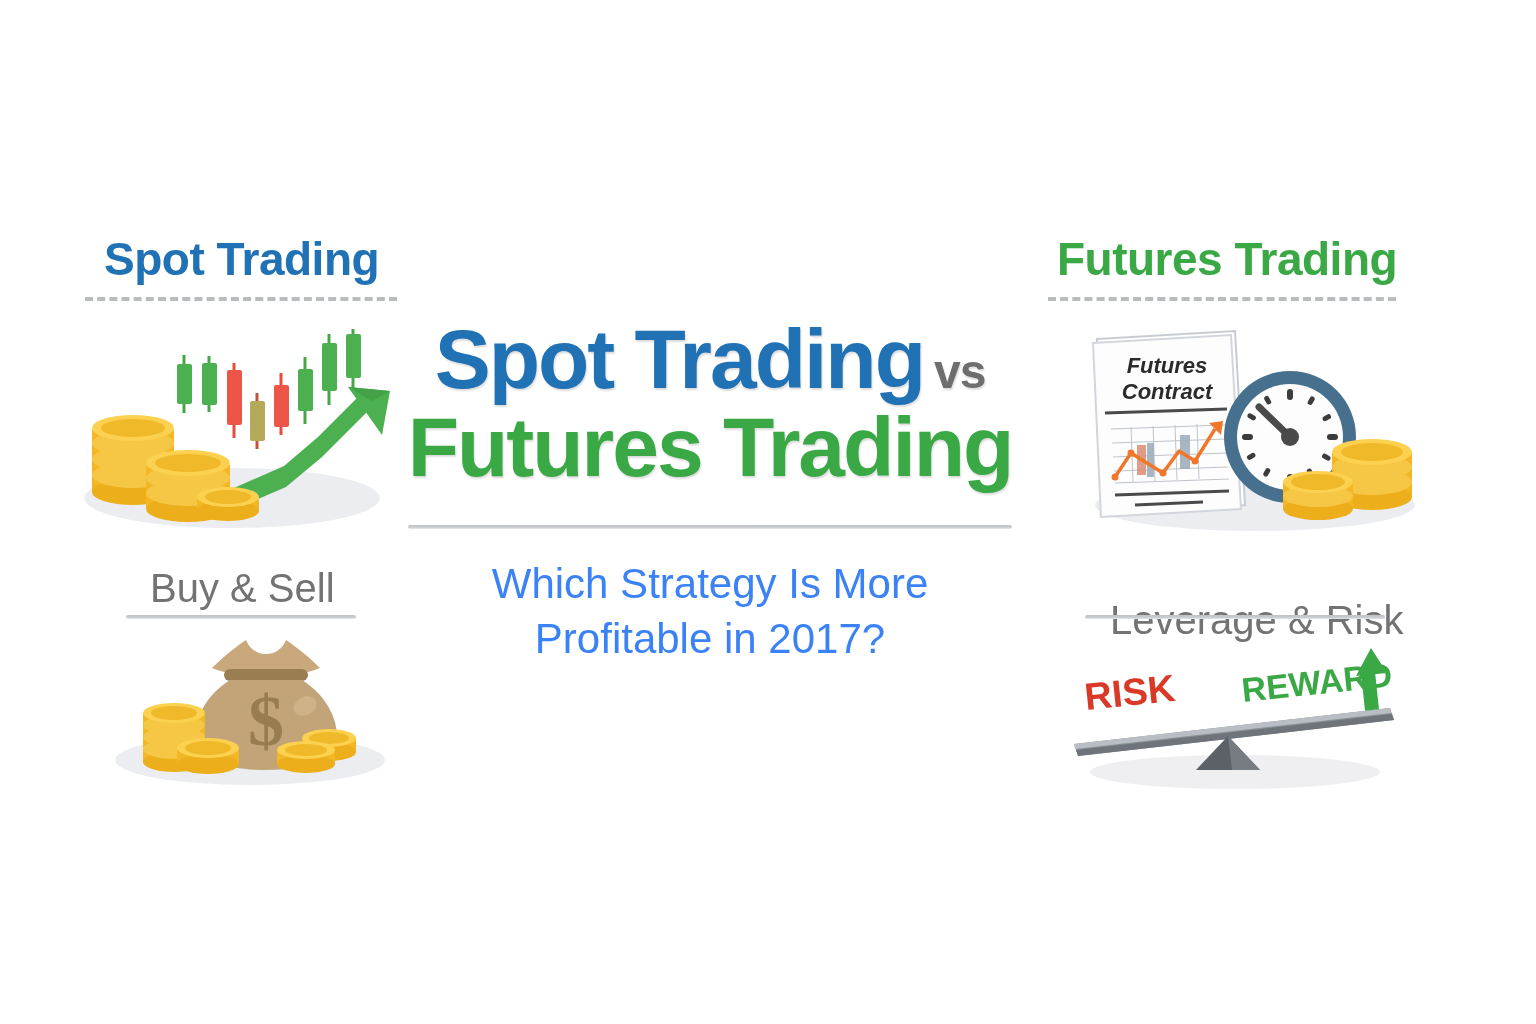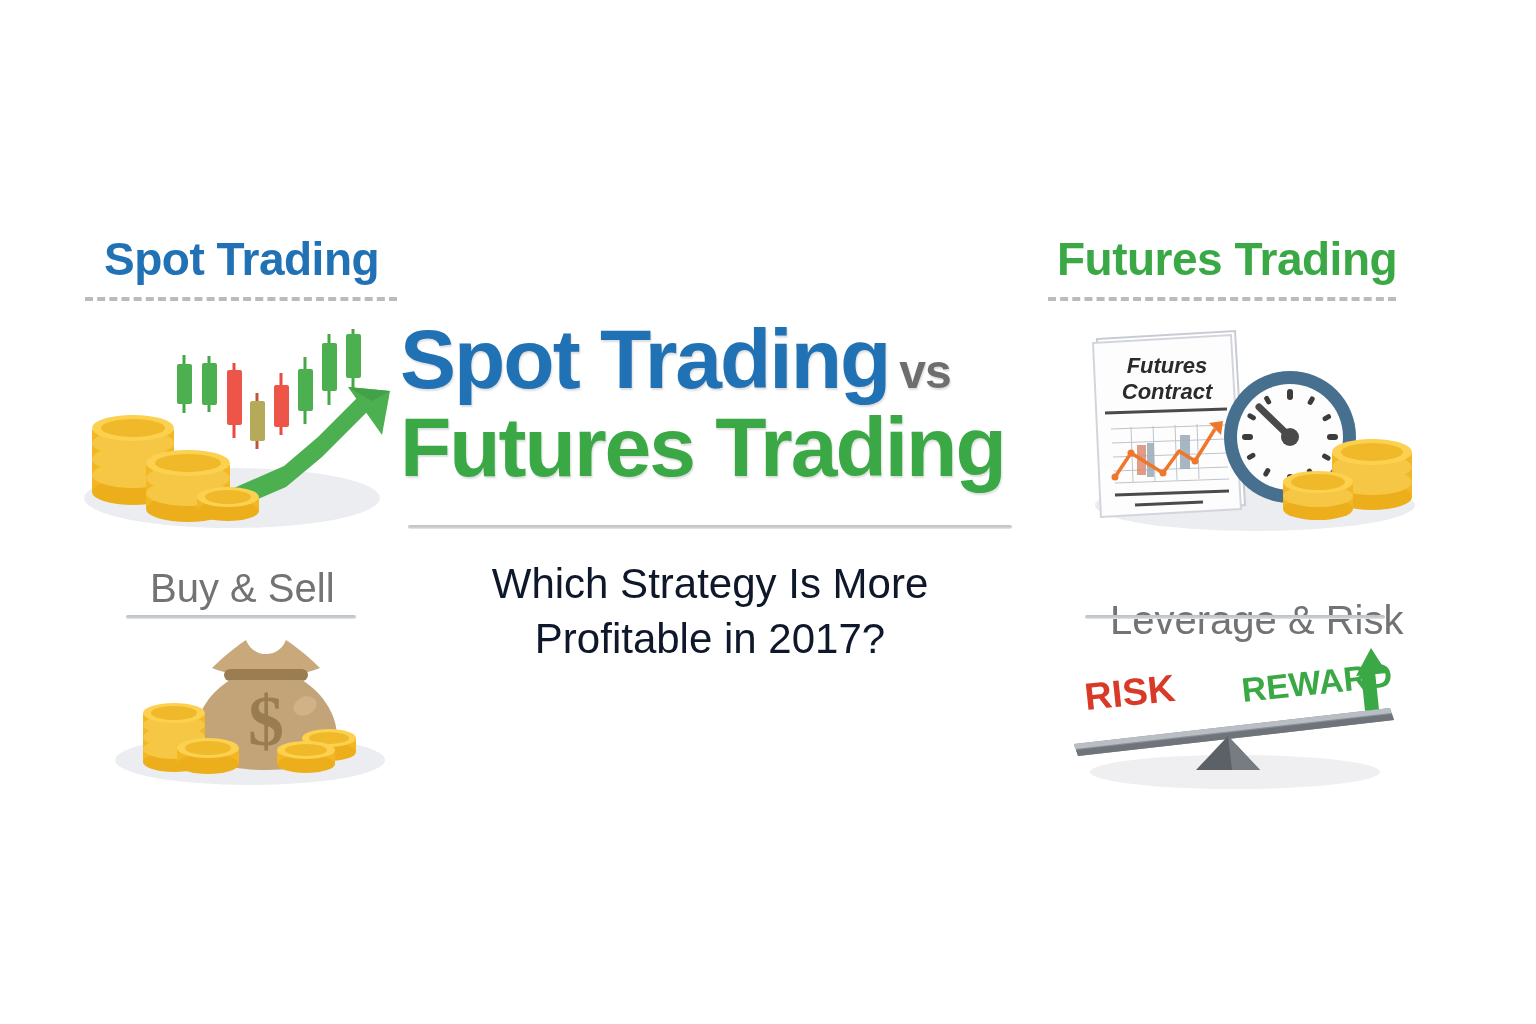--- a/index.html
+++ b/index.html
@@ -51,20 +51,21 @@
     white-space: nowrap;
   }
   .sub-label.left  { left: 150px; top: 566px; }
   .sub-label.right { left: 1110px; top: 566px; margin-top: 32px; }
 
   
   .center {
     position: absolute;
     left: 400px; top: 318px;
     width: 620px;
+    text-align: center;
   }
   .title-line1, .title-line2 {
     font-family: "Liberation Sans", sans-serif;
     font-weight: bold;
     line-height: 0.98;
     letter-spacing: -2px;
     white-space: nowrap;
     text-shadow: 1px 2px 2px rgba(0,0,0,0.14);
   }
   .title-line1 { font-size: 84px; color: #2171B5; }
@@ -84,21 +85,21 @@
     border-radius: 2px;
   }
   .subtitle {
     position: absolute;
     left: 400px; top: 556px;
     width: 620px;
     text-align: center;
     font-family: "Liberation Sans", sans-serif;
     font-size: 42px;
     line-height: 1.32;
-    color: #0f172a;
+    color: #3b82f6;
   }
 
   
   .illus { position: absolute; }
 </style>
 </head>
 <body>
 
 <div class="canvas">
 

